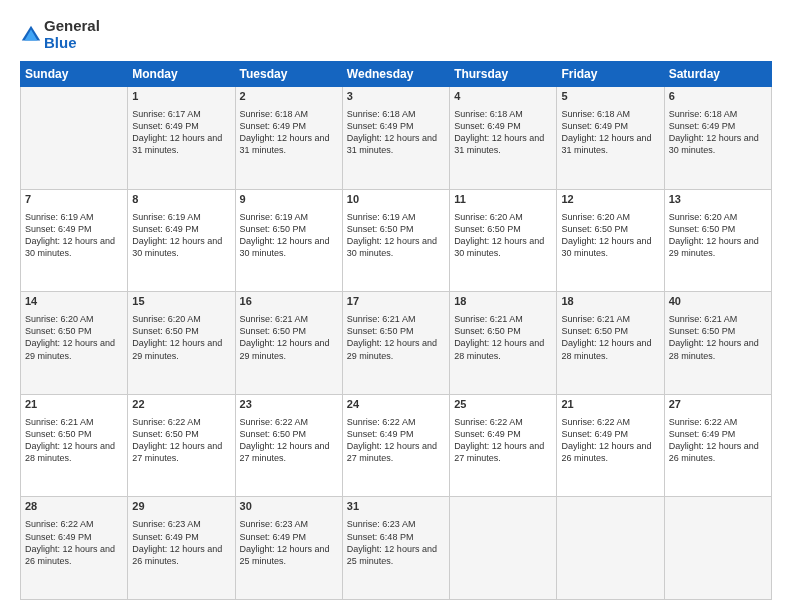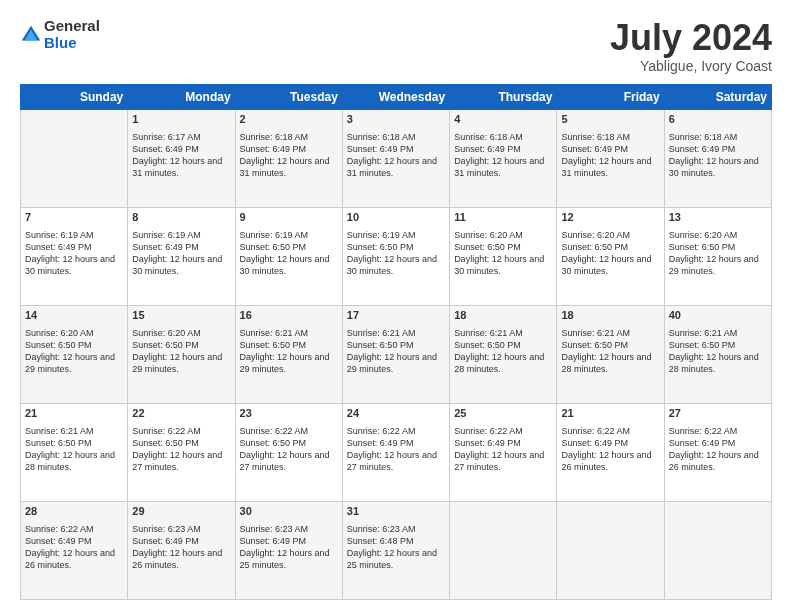--- a/index.html
+++ b/index.html
@@ -60,21 +60,21 @@
       width: 100%;
       table-layout: fixed;
     }
     .calendar th {
       background-color: #1565c0;
       color: #fff;
       font-size: 12px;
       font-weight: bold;
       padding: 5px 4px;
       border: 1px solid #1565c0;
-      text-align: right;
+      text-align: left;
     }
     .calendar td {
       border: 1px solid #ccc;
       vertical-align: top;
       padding: 3px 4px;
       font-size: 9.5px;
       color: #333;
       height: 85px;
     }
     .day-num {
@@ -102,24 +102,20 @@
     <div class="logo">
       <svg class="logo-icon" viewBox="0 0 24 24">
         <polygon points="12,2 22,18 2,18" fill="#1565c0"></polygon>
         <polygon points="12,6 19,18 5,18" fill="#42a5f5"></polygon>
       </svg>
       <div class="logo-text">
         <span class="logo-general">General</span><br>
         <span class="logo-blue">Blue</span>
       </div>
     </div>
-    <div class="title-block">
-      <div class="month-title">July 2024</div>
-      <div class="location">Yabligue, Ivory Coast</div>
-    </div>
   </div>
 
   <table class="calendar">
     <thead>
       <tr>
       <th>Sunday</th>
           <th>Monday</th>
           <th>Tuesday</th>
           <th>Wednesday</th>
           <th>Thursday</th>

